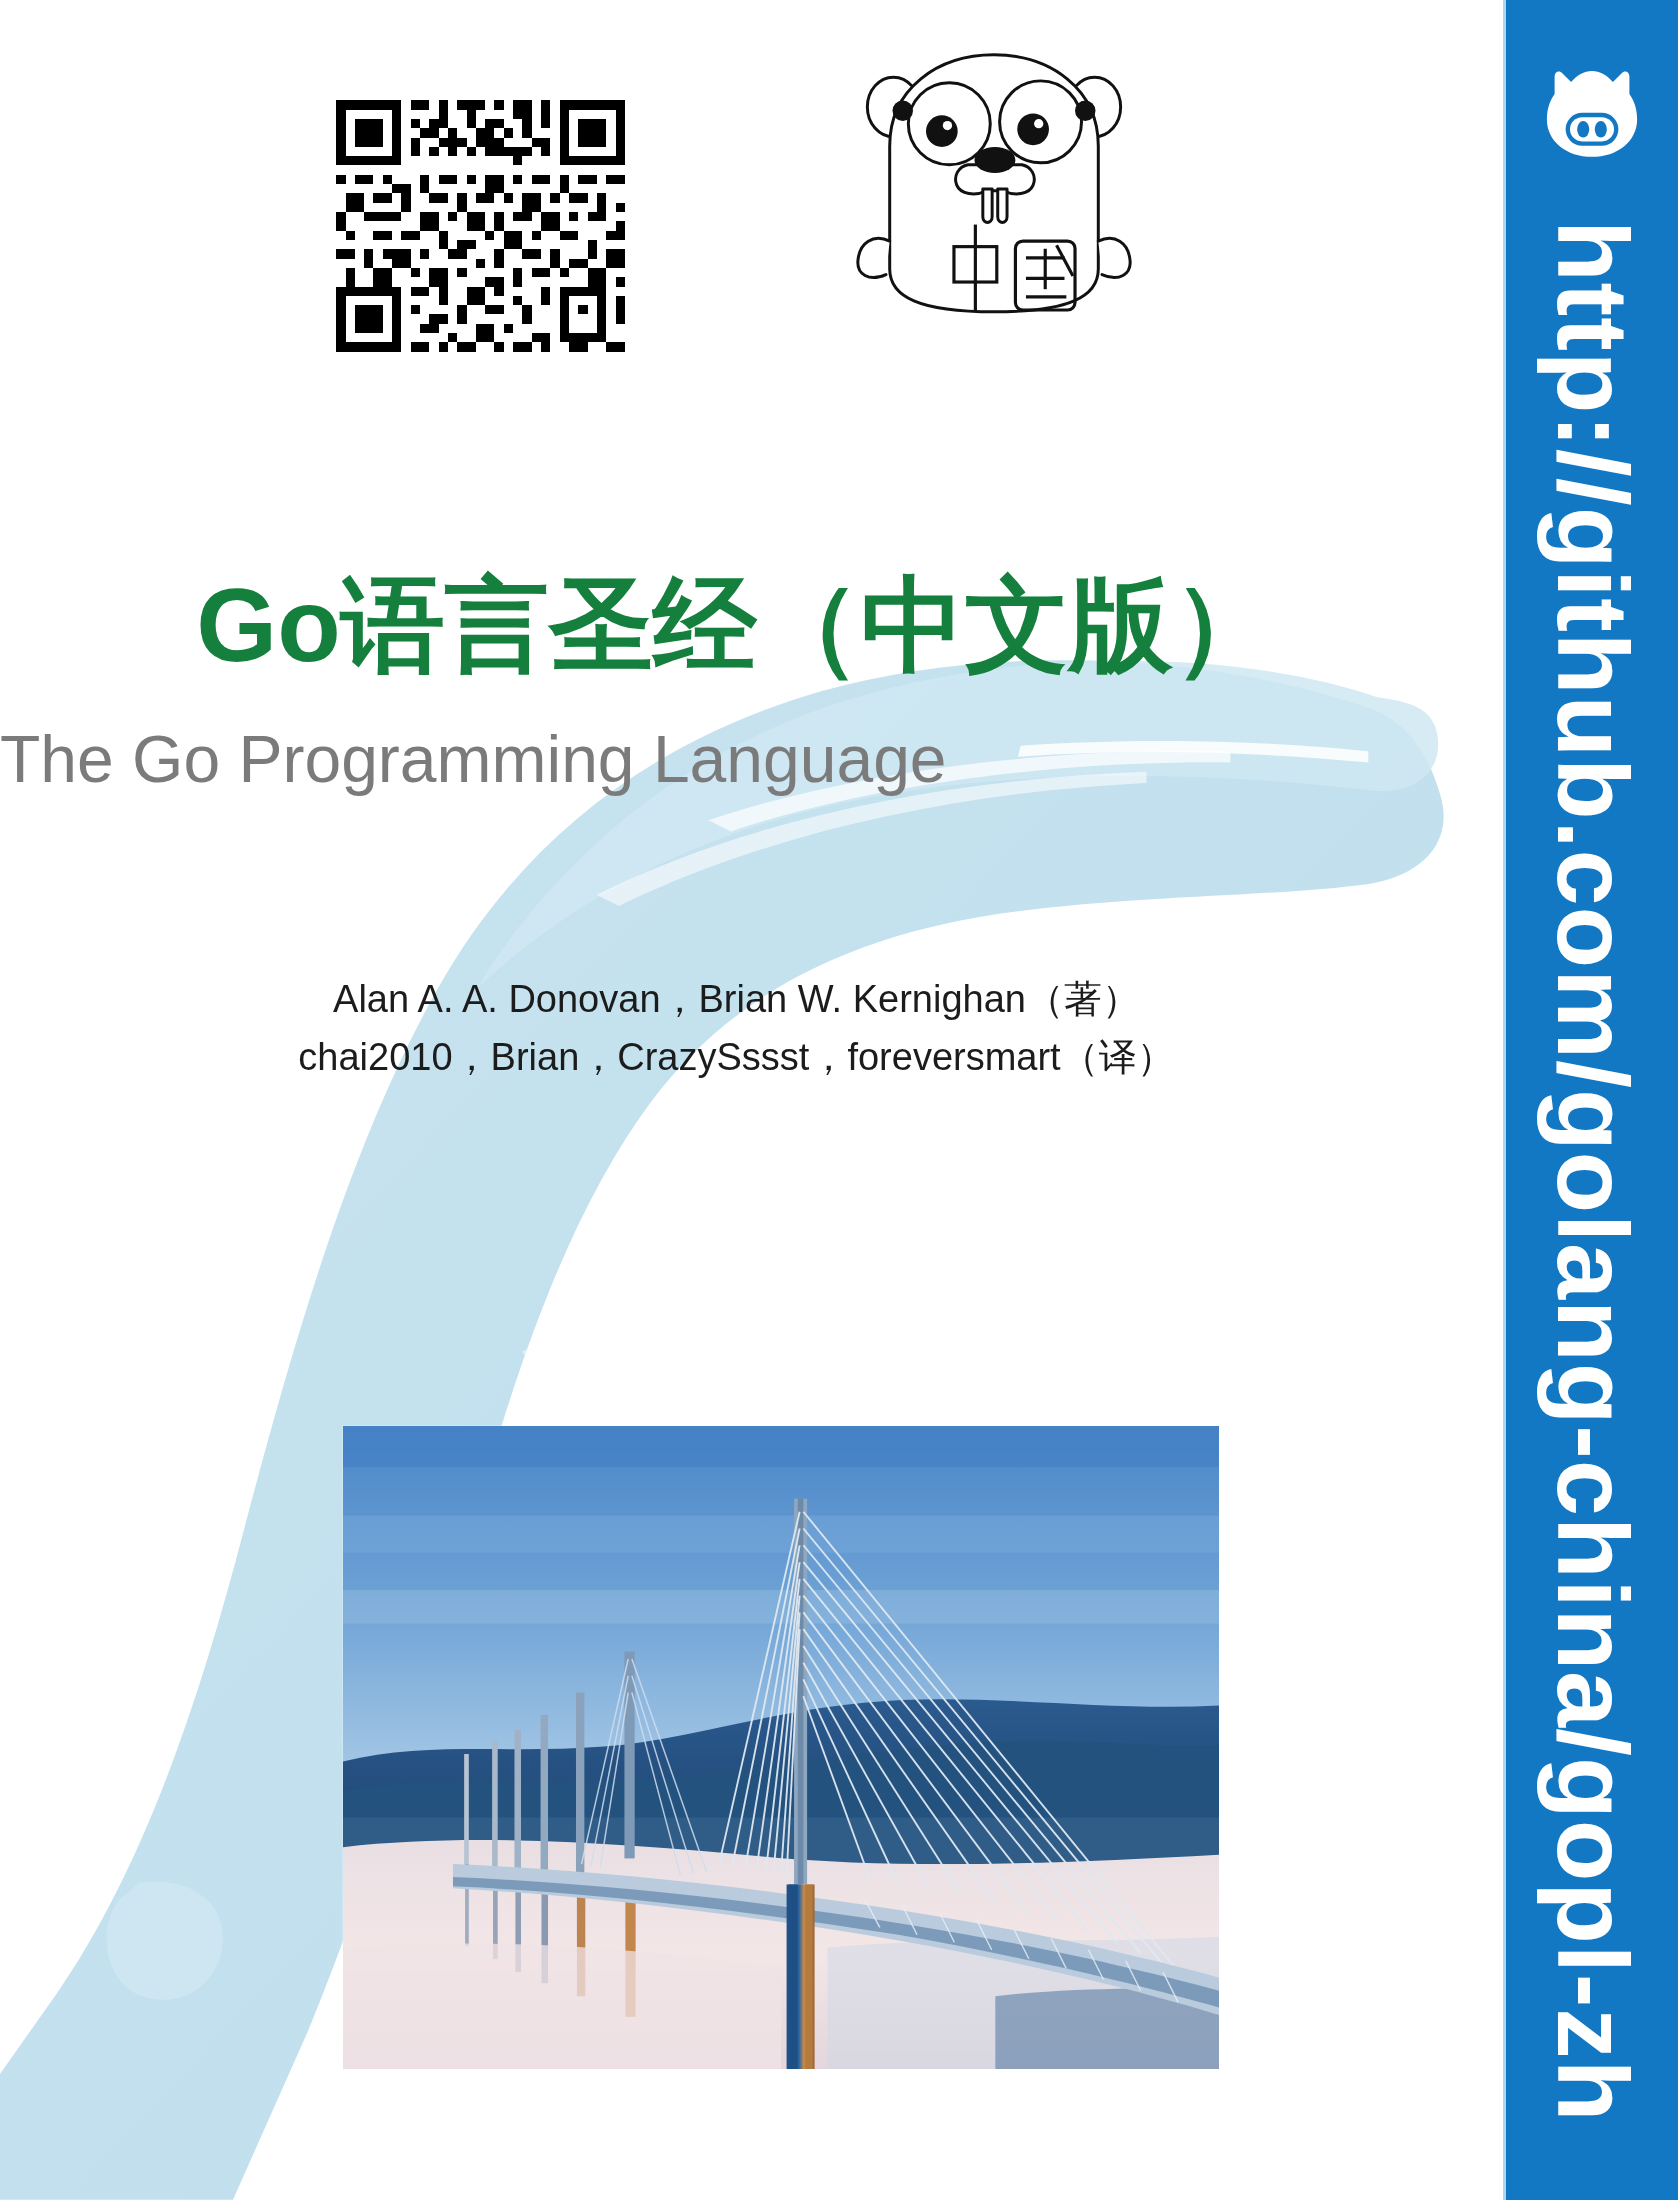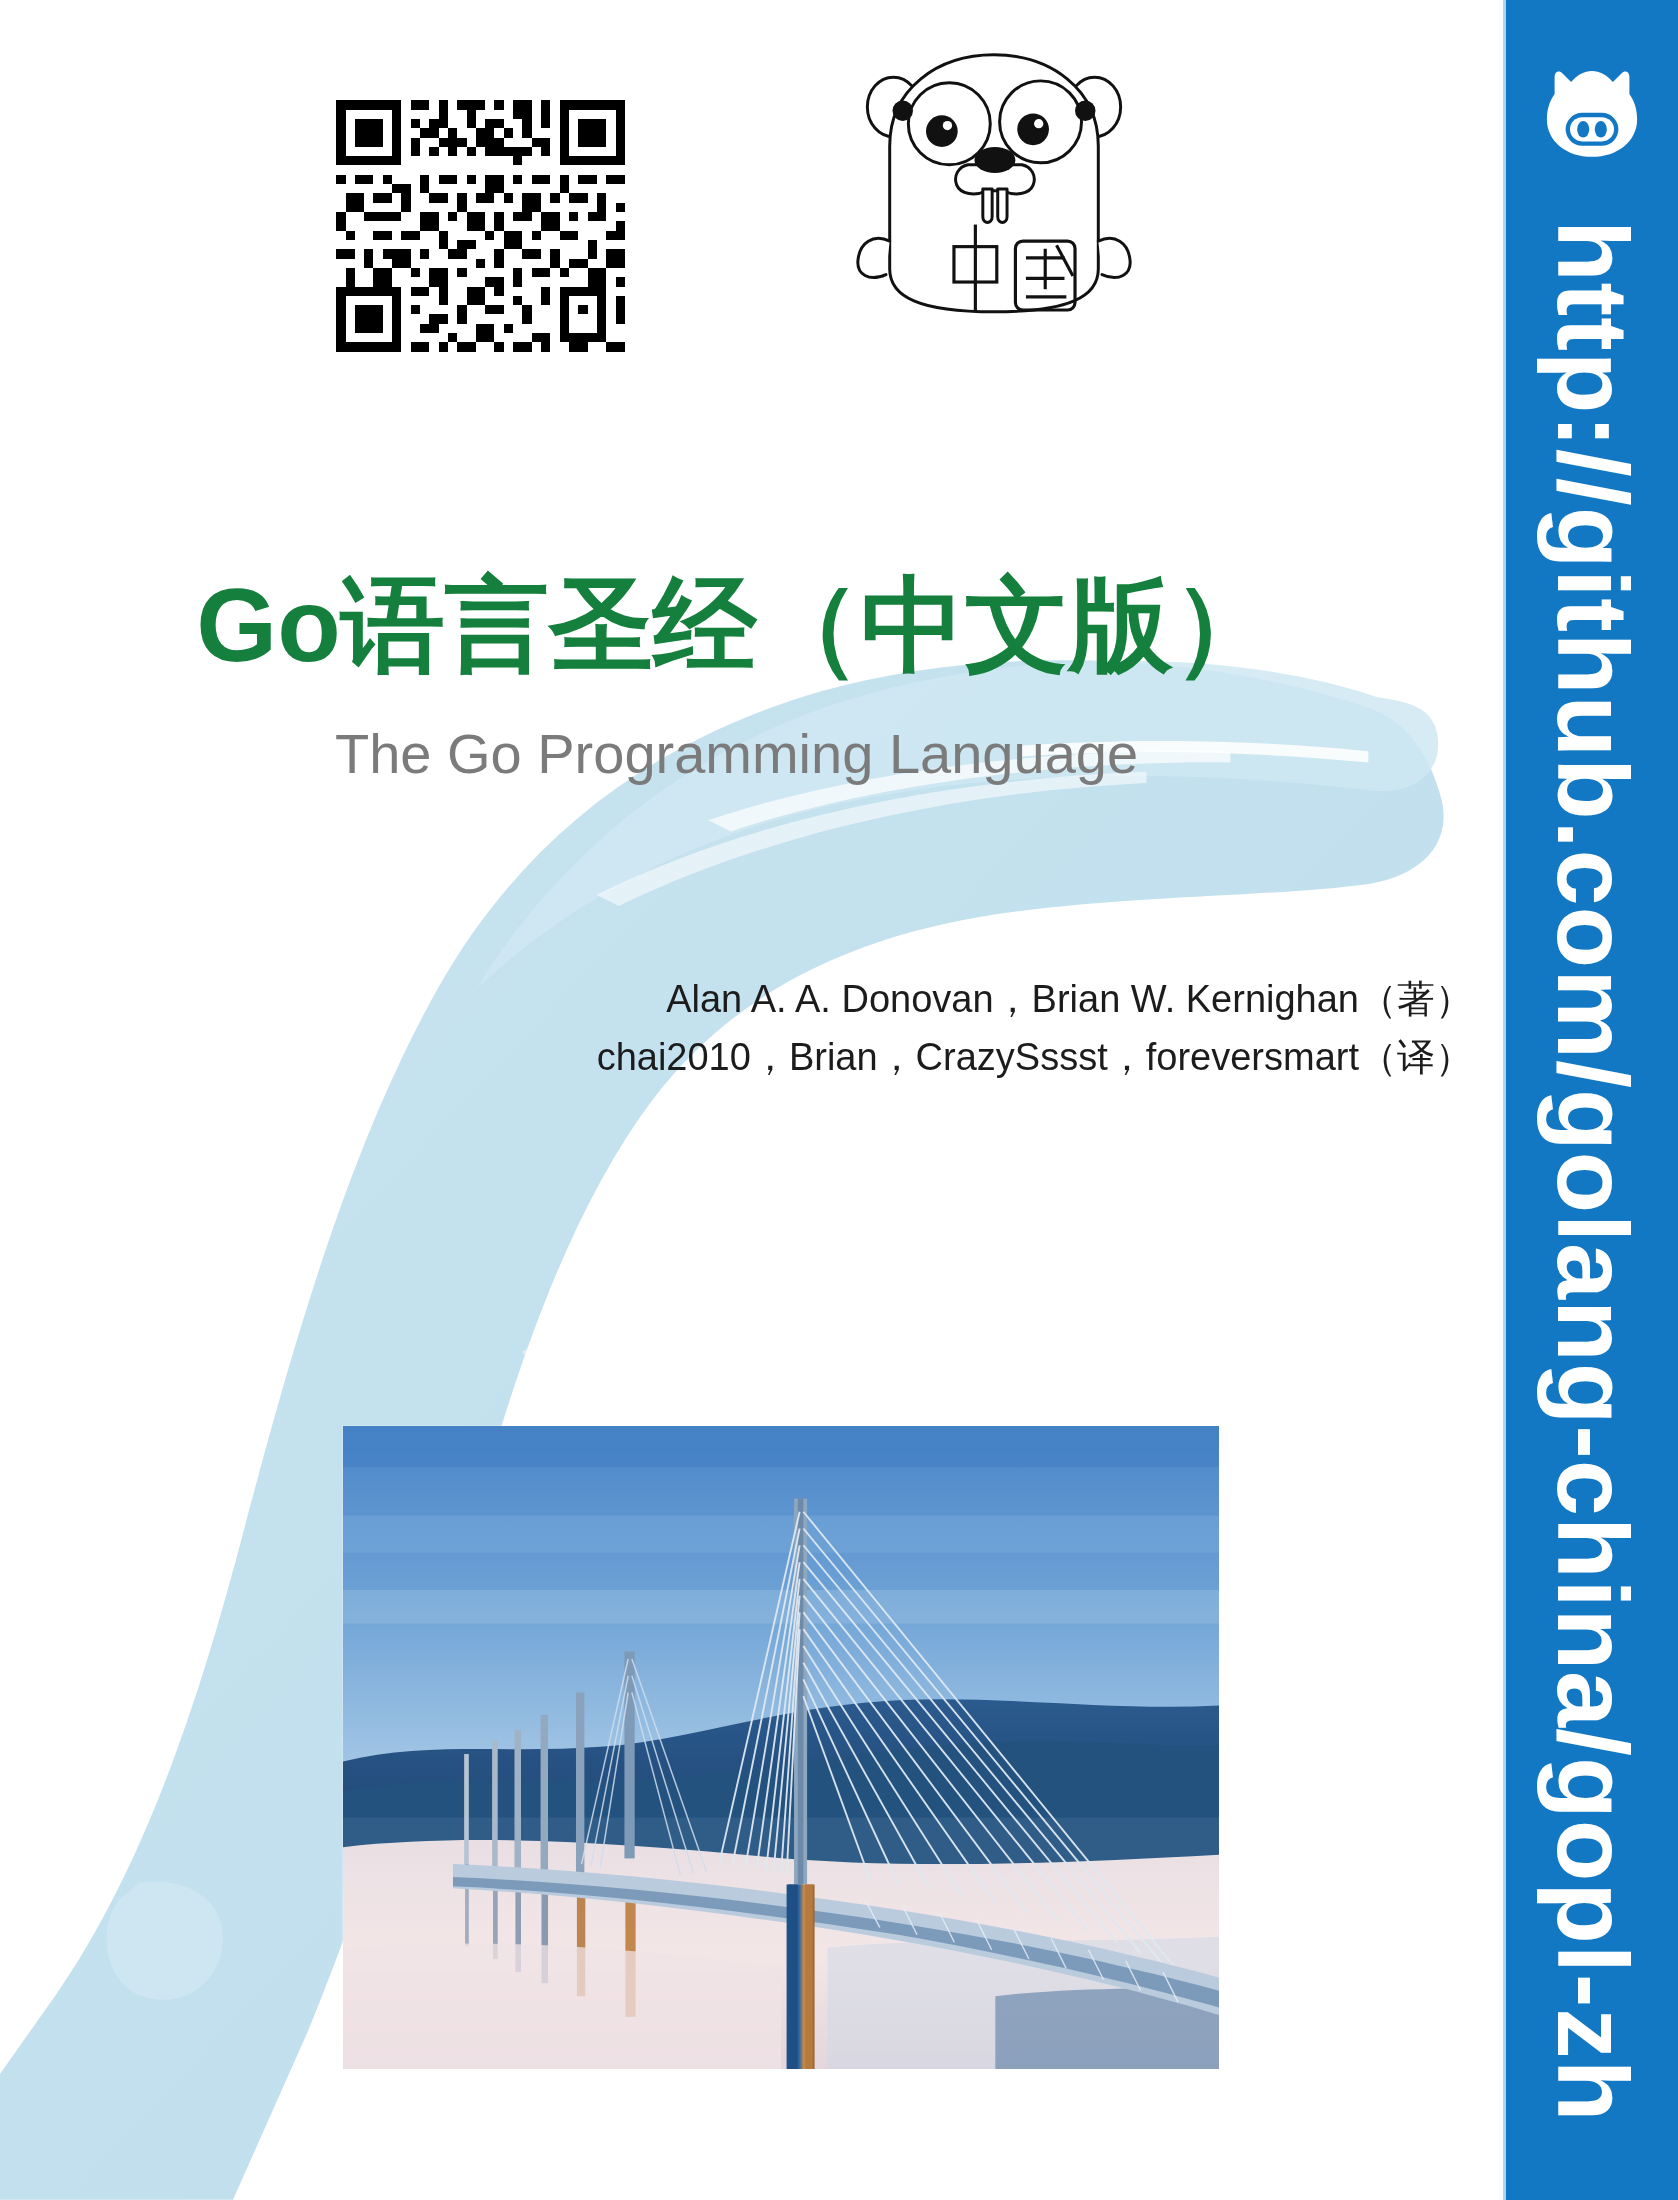--- a/index.html
+++ b/index.html
@@ -64,35 +64,34 @@
     font-weight: bold;
     color: #15803d;
     letter-spacing: 0px;
     white-space: nowrap;
   }
   .title-en {
     position: absolute;
     left: 0;
     top: 725px;
     width: 1473px;
-    text-align: center;
-    font-size: 56px;
+    font-size: 66px;
     line-height: 1.05;
     font-weight: normal;
     color: #7b7b7b;
     white-space: nowrap;
   }
 
   
   .credits {
     position: absolute;
     left: 0;
     top: 971px;
     width: 1473px;
-    text-align: right;
+    text-align: center;
     color: #1c1c1c;
   }
   .credits .line {
     font-size: 38px;
     line-height: 1.52;
     white-space: nowrap;
   }
 
   
   .photo {

